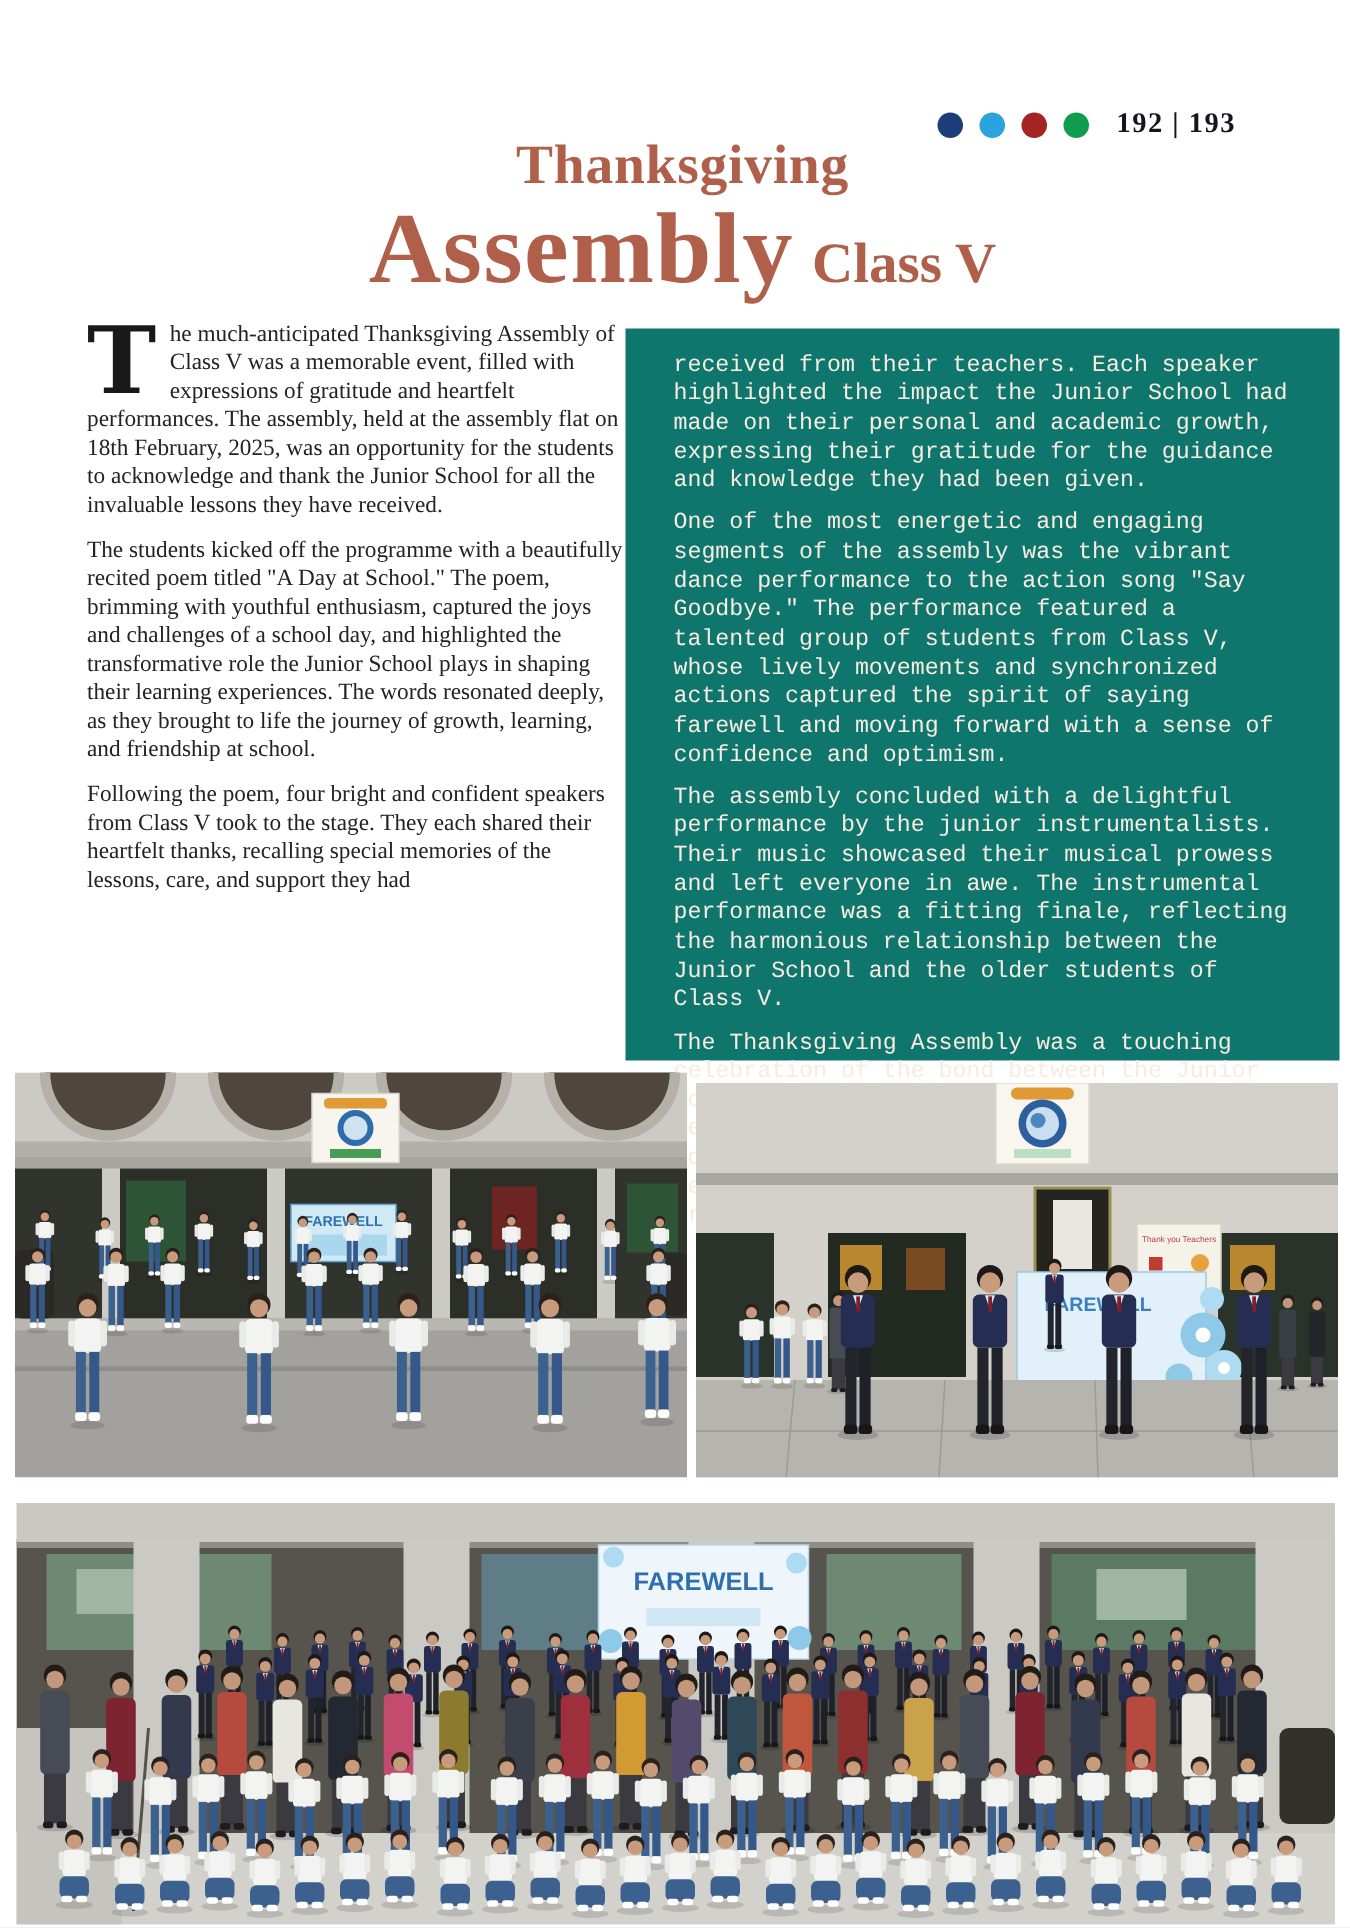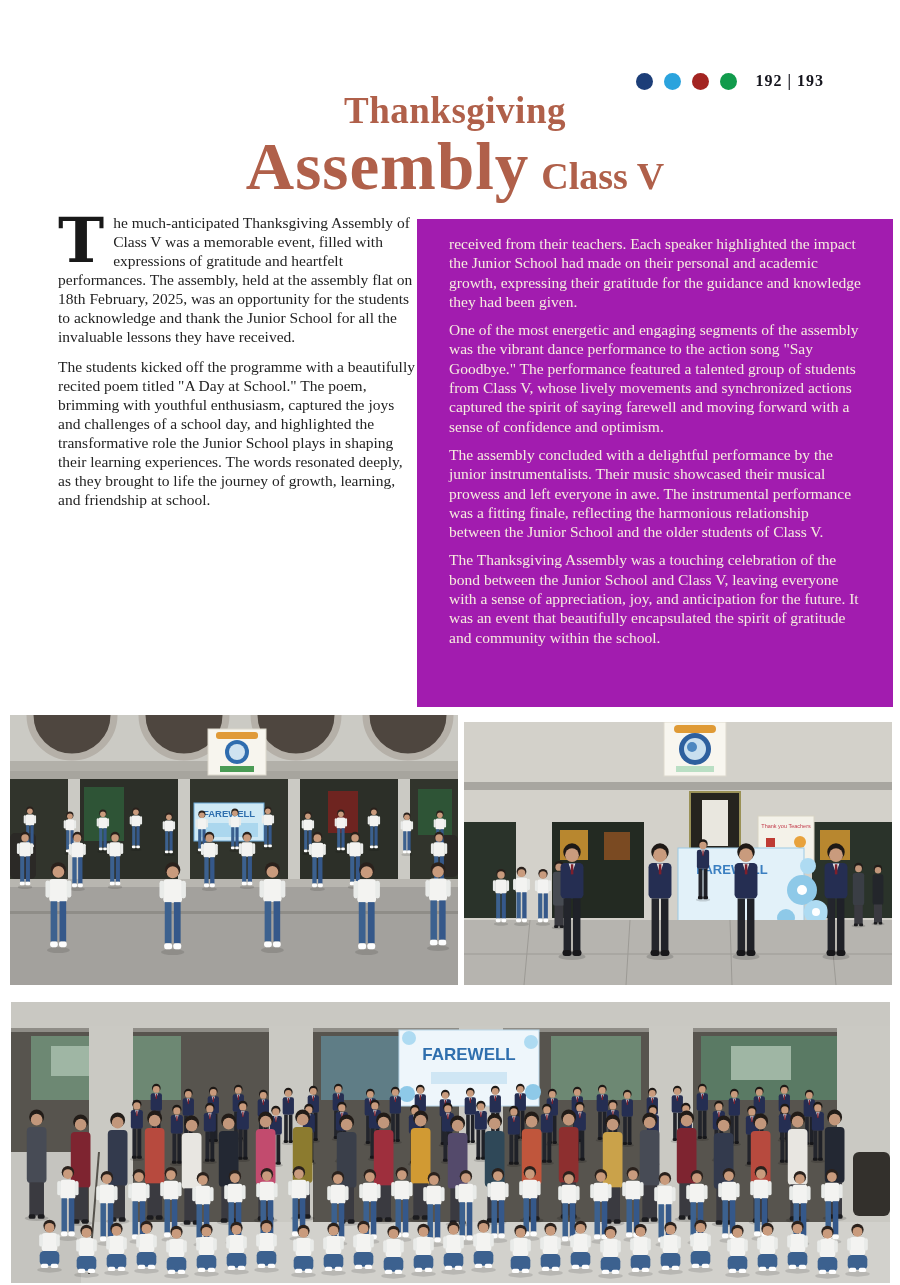--- a/index.html
+++ b/index.html
@@ -3,21 +3,21 @@
 <meta charset="utf-8">
 <style>
   html,body{margin:0;padding:0;background:#e8e8e8;}
   .page{position:relative;width:900px;height:1285px;background:#ffffff;margin:0 auto;
         font-family:"Liberation Serif",serif;overflow:hidden;}
 
   
   .header-meta{position:absolute;top:72px;right:76px;display:flex;align-items:center;gap:18px;}
   .dots{display:flex;gap:11px;align-items:center;}
   .dot{width:17px;height:17px;border-radius:50%;}
-  .folio{font-size:16px;font-weight:bold;color:#15151d;letter-spacing:1px;}
+  .folio{font-size:19px;font-weight:bold;color:#15151d;letter-spacing:1px;}
 
   
   .title-block{position:absolute;top:92px;left:0;width:910px;text-align:center;line-height:1;}
   .title-top{font-size:37px;font-weight:bold;letter-spacing:.5px;}
   .title-row{margin-top:4px;}
   .title-main{font-size:67px;font-weight:bold;letter-spacing:1px;margin-top:16px;}
   .title-side{font-size:38px;font-weight:bold;margin-left:12px;text-align:center;}
 
   
   .article-left{position:absolute;left:58px;top:213px;width:357px;
@@ -106,23 +106,24 @@
   <div class="title-block" style="color: rgb(176, 96, 74);">
     <div class="title-top">Thanksgiving</div>
     <div class="title-row">
       <span class="title-main">Assembly</span><span class="title-side">Class V</span>
     </div>
   </div>
 
   <div class="article-left">
     <p><span class="dropcap">T</span><span>he much-anticipated Thanksgiving Assembly of Class V was a memorable event, filled with expressions of gratitude and heartfelt performances. The assembly, held at the assembly flat on 18th February, 2025, was an opportunity for the students to acknowledge and thank the Junior School for all the invaluable lessons they have received.</span></p>
     <p>The students kicked off the programme with a beautifully recited poem titled "A Day at School." The poem, brimming with youthful enthusiasm, captured the joys and challenges of a school day, and highlighted the transformative role the Junior School plays in shaping their learning experiences. The words resonated deeply, as they brought to life the journey of growth, learning, and friendship at school.</p>
+    <p>Following the poem, four bright and confident speakers from Class V took to the stage. They each shared their heartfelt thanks, recalling special memories of the lessons, care, and support they had</p>
   </div>
 
-  <div class="panel" style="background-color: #a21caf; color: rgb(246, 236, 223);">
+  <div class="panel" style="background-color: #0f766e; color: rgb(246, 236, 223); font-family: Liberation Mono, monospace;">
     <p>received from their teachers. Each speaker highlighted the impact the Junior School had made on their personal and academic growth, expressing their gratitude for the guidance and knowledge they had been given.</p>
     <p>One of the most energetic and engaging segments of the assembly was the vibrant dance performance to the action song "Say Goodbye." The performance featured a talented group of students from Class V, whose lively movements and synchronized actions captured the spirit of saying farewell and moving forward with a sense of confidence and optimism.</p>
     <p>The assembly concluded with a delightful performance by the junior instrumentalists. Their music showcased their musical prowess and left everyone in awe. The instrumental performance was a fitting finale, reflecting the harmonious relationship between the Junior School and the older students of Class V.</p>
     <p>The Thanksgiving Assembly was a touching celebration of the bond between the Junior School and Class V, leaving everyone with a sense of appreciation, joy, and anticipation for the future. It was an event that beautifully encapsulated the spirit of gratitude and community within the school.</p>
   </div>
 
   <svg id="ph1" class="photo" viewBox="0 0 448 270">
     <rect width="448" height="170" fill="#cbcac4"></rect>
     <g>
       <circle cx="62" cy="0" r="42" fill="#4e463f" stroke="#b5b0a8" stroke-width="7"></circle>

